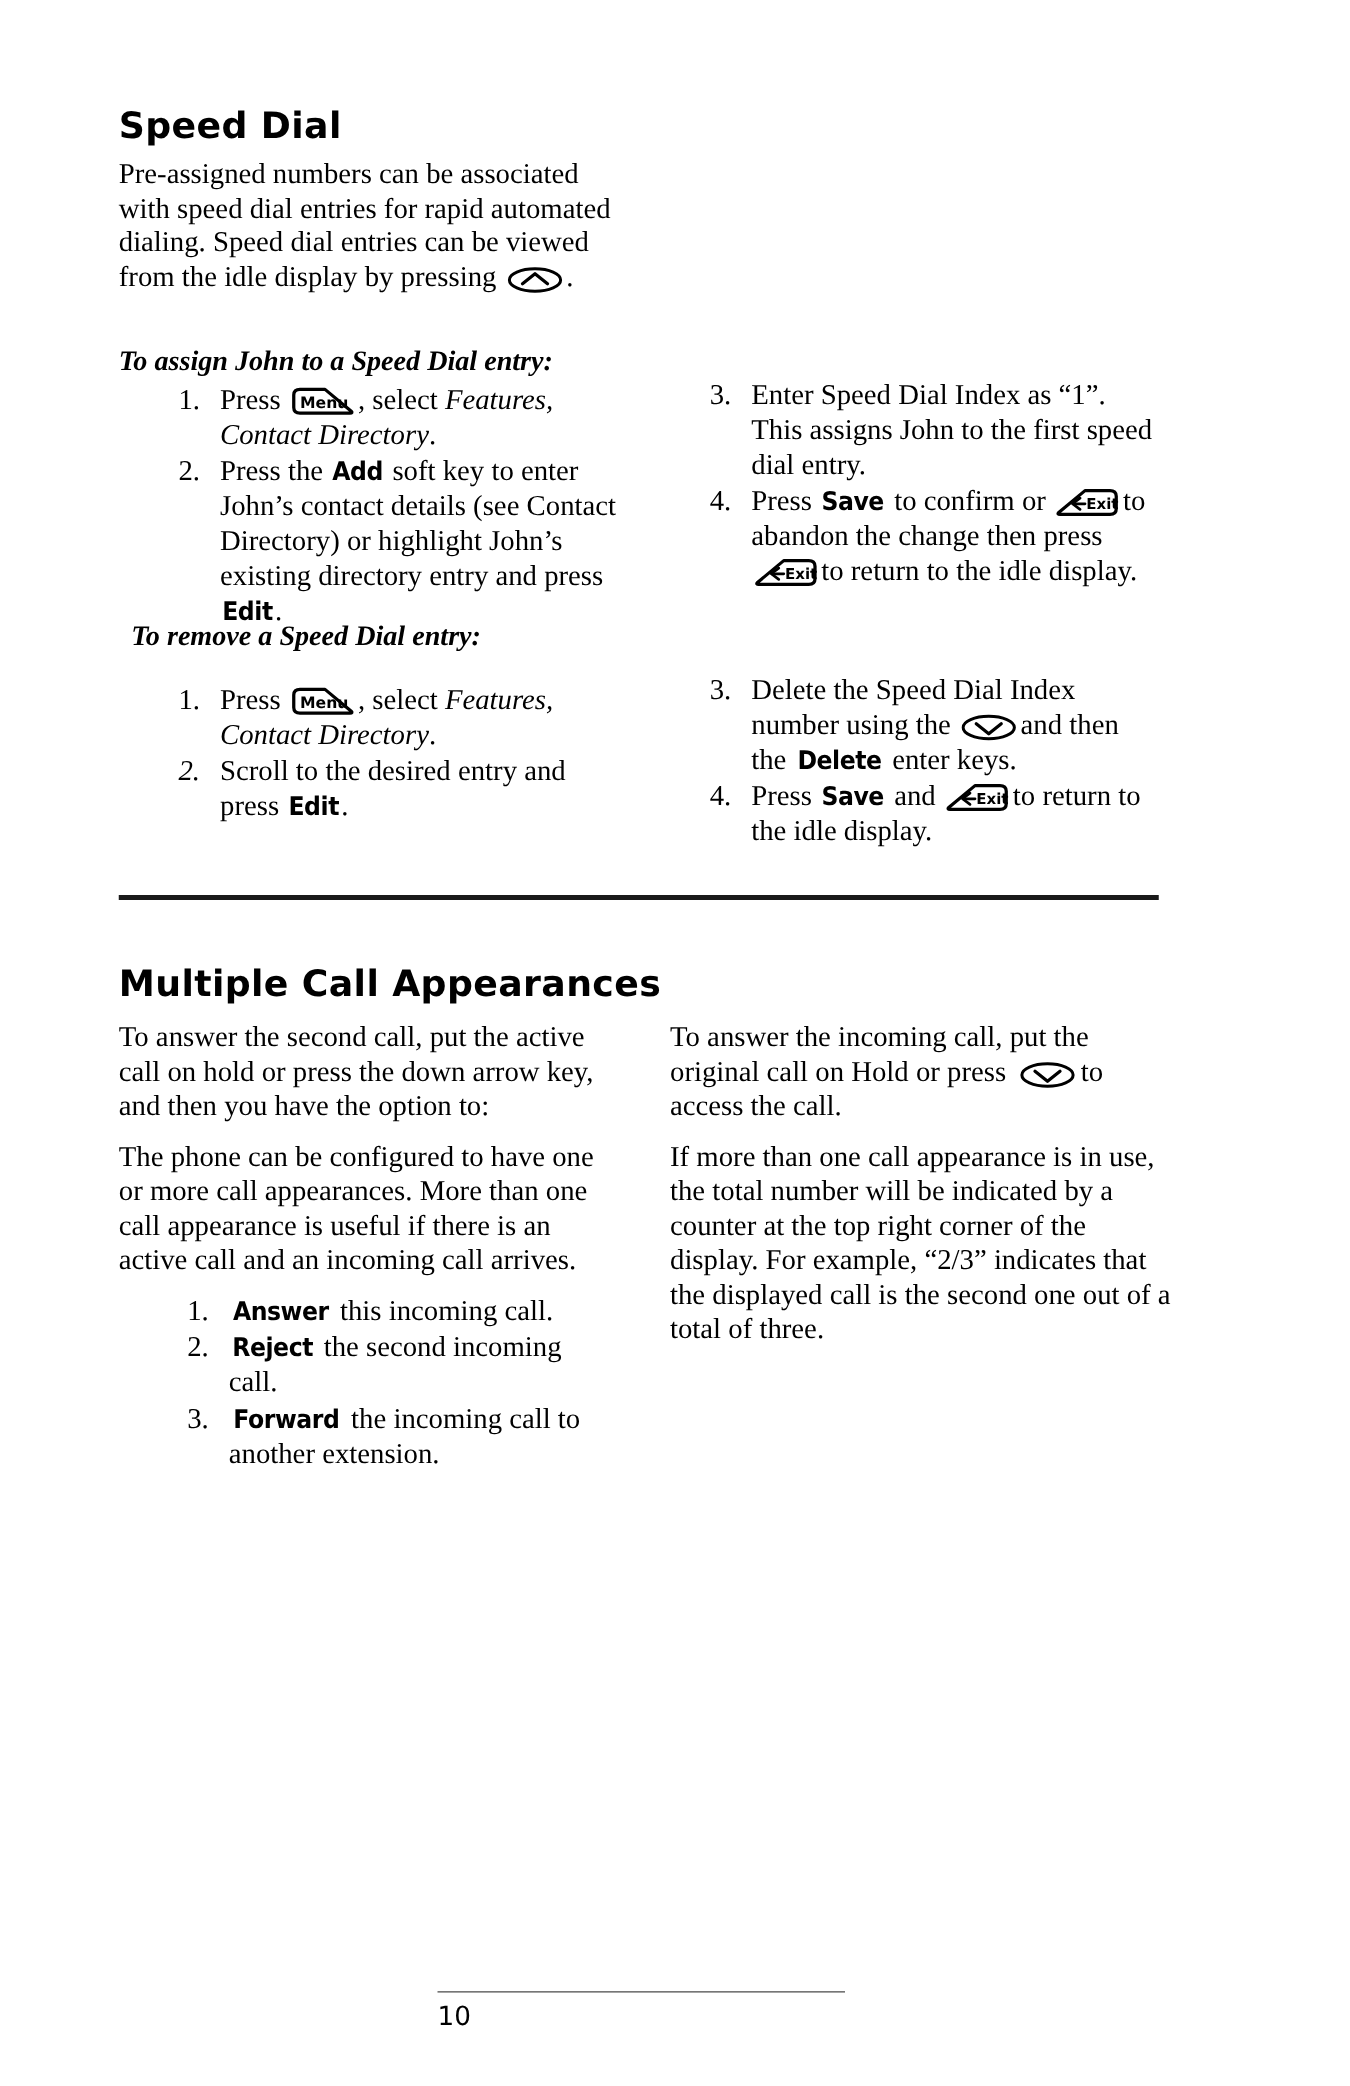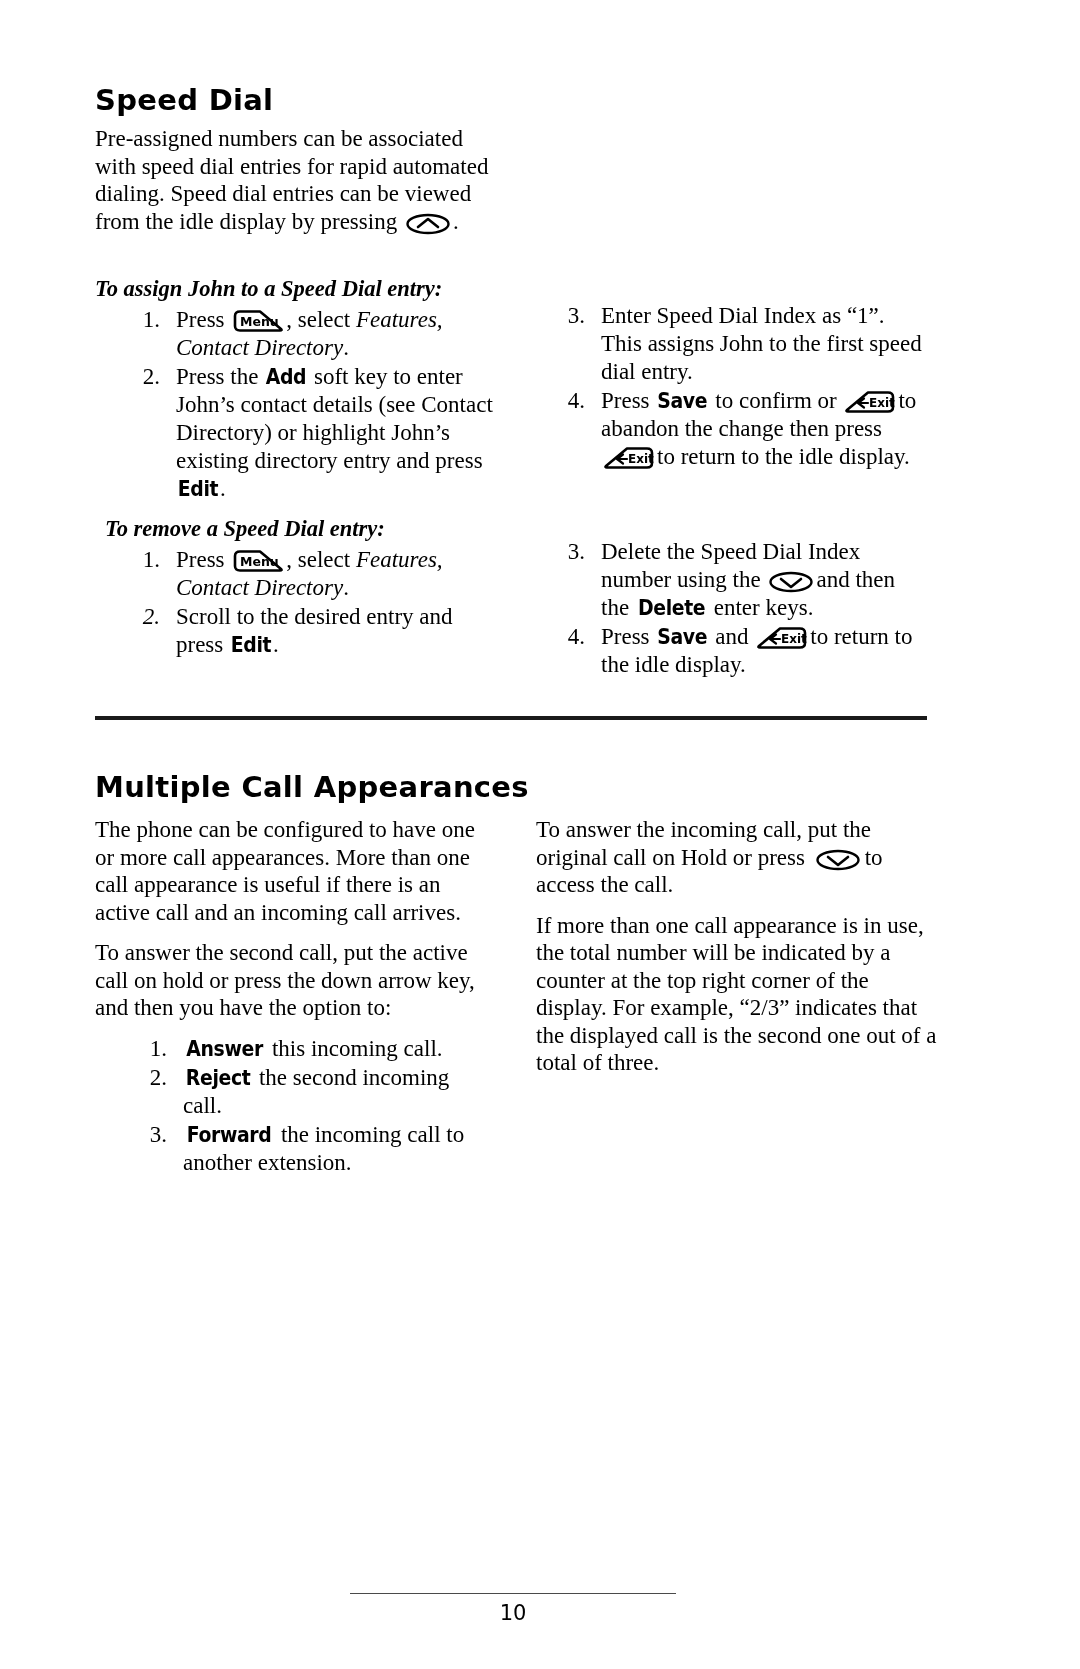--- a/index.html
+++ b/index.html
@@ -95,21 +95,21 @@
   .footer-rule {
     position: absolute;
     border: none;
     border-top: 1.5px solid #4a4a4a;
     margin: 0;
   }
   .page-number {
     position: absolute;
     font-family: "DejaVu Sans", "Liberation Sans", sans-serif;
     font-size: 21px;
-    text-align: center;
+    text-align: left;
   }
 </style>
 </head>
 <body>
 
 <div class="page">
 
   <h1 class="h1" style="position:absolute;left:95px;top:85px;">Speed Dial</h1>
 
   <p class="body" style="position:absolute;left:95px;top:125px;width:410px;">
@@ -171,21 +171,21 @@
             <path d="M49,7 Q49,2.5 44,2.5 L24,2.5 L3,20 Q1.5,21.5 4,21.5 L44,21.5 Q49,21.5 49,17 Z" fill="none" stroke="#000" stroke-width="2.6" stroke-linejoin="round"></path>
             <polyline points="20,8.5 14,13 20,17.5" fill="none" stroke="#000" stroke-width="2.2" stroke-linecap="round" stroke-linejoin="round"></polyline>
             <line x1="14.5" y1="13" x2="24" y2="13" stroke="#000" stroke-width="2.2" stroke-linecap="round"></line>
             <text x="25" y="17" font-family="DejaVu Sans, Liberation Sans, sans-serif" font-size="12" font-weight="bold" fill="#000">Exit</text>
           </svg>
         </span><span>to return to the idle display.</span>
       </li>
     </ol>
   </div>
 
-  <h2 class="h2" style="position:absolute;left:105px;top:515px;">To remove a Speed Dial entry:</h2>
+  <h2 class="h2" style="position:absolute;left:105px;top:495px;">To remove a Speed Dial entry:</h2>
 
   <div class="colL" style="left:130px;top:546px;width:375px;">
     <ol class="steps">
       <li>
         <span class="num">1.</span>
         <span>Press</span>
         <span class="keyicon" style="margin:0 2px;">
           <svg width="52" height="24" viewBox="0 0 52 24">
             <path d="M3,7 Q3,2.5 8,2.5 L28,2.5 L49,20 Q50.5,21.5 48,21.5 L8,21.5 Q3,21.5 3,17 Z" fill="none" stroke="#000" stroke-width="2.6" stroke-linejoin="round"></path>
             <text x="8" y="17" font-family="DejaVu Sans, Liberation Sans, sans-serif" font-size="12.5" font-weight="bold" fill="#000">Menu</text>
@@ -230,22 +230,22 @@
         </span><span>to return to the idle display.</span>
       </li>
     </ol>
   </div>
 
   <hr class="section-rule" style="left:95px;top:716px;width:832px;">
 
   <h1 class="h1" style="position:absolute;left:95px;top:772px;">Multiple Call Appearances</h1>
 
   <div class="colL" style="left:95px;top:816px;width:395px;">
+    <p class="body" style="margin-bottom:13px;">To answer the second call, put the active call on hold or press the down arrow key, and then you have the option to:</p>
     <p class="body" style="margin-bottom:13px;">The phone can be configured to have one or more call appearances.  More than one call appearance is useful if there is an active call and an incoming call arrives.</p>
-    <p class="body" style="margin-bottom:13px;">To answer the second call, put the active call on hold or press the down arrow key, and then you have the option to:</p>
     <ol class="steps" style="margin-left:42px;">
       <li>
         <span class="num">1.</span>
         <span class="softkey">Answer</span>
         <span>this incoming call.</span>
       </li>
       <li>
         <span class="num">2.</span>
         <span class="softkey">Reject</span>
         <span>the second incoming call.</span>

